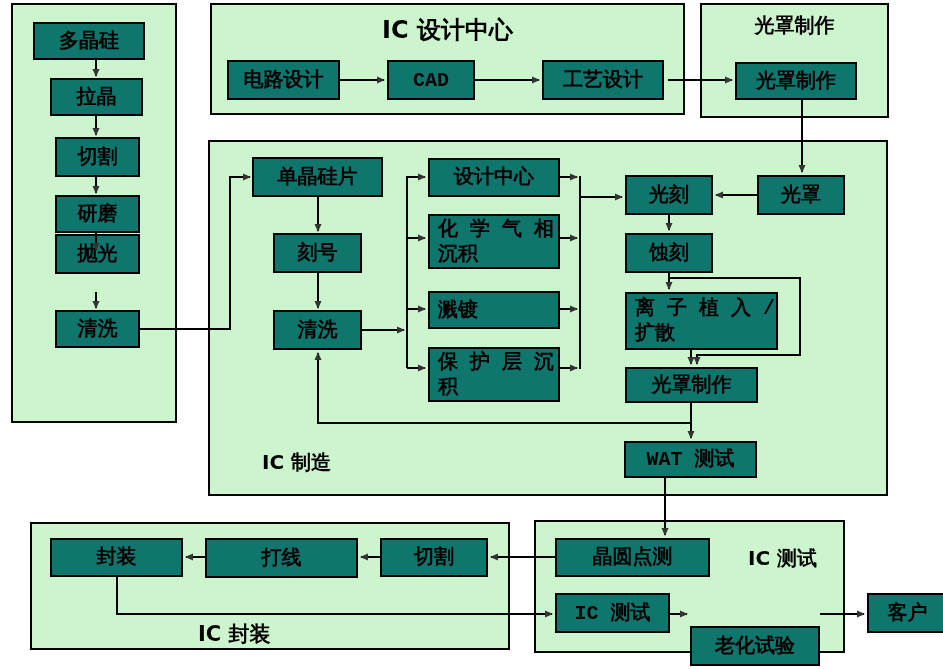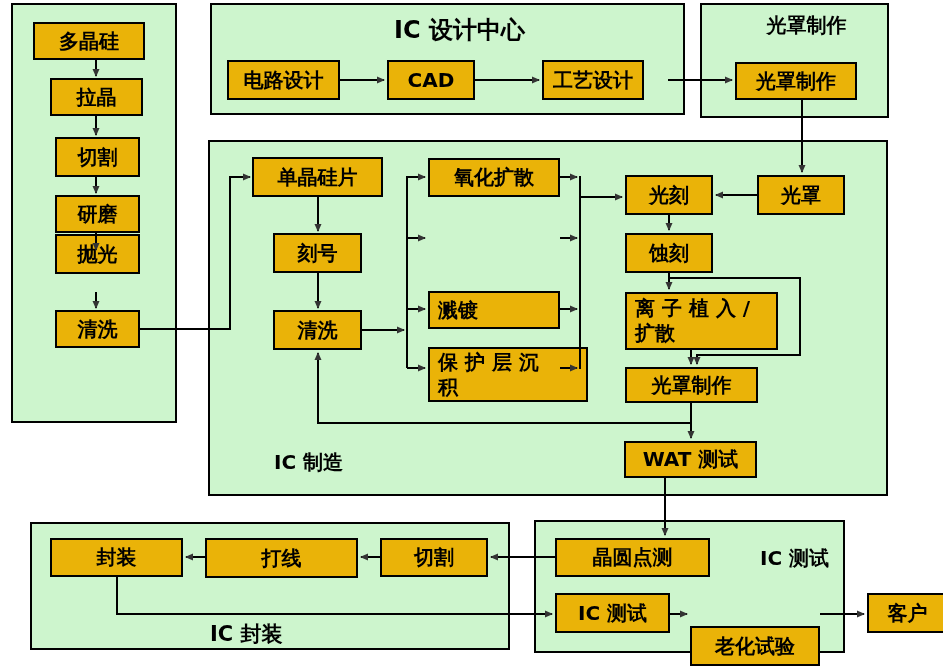--- a/index.html
+++ b/index.html
@@ -1,23 +1,23 @@
 <!DOCTYPE html>
 <html><head>
 <meta charset="utf-8">
 <style>
   html,body{margin:0;padding:0;background:#ffffff;}
   #canvas{position:relative;width:943px;height:669px;background:#ffffff;overflow:hidden;
           font-family:"DejaVu Sans","Liberation Sans",sans-serif;}
   .panel{position:absolute;background:#cdf5cd;border:2px solid #000;box-sizing:border-box;}
-  .node{position:absolute;background:#eab308;border:2px solid #000;box-sizing:border-box;
+  .node{position:absolute;background:#0f766e;border:2px solid #000;box-sizing:border-box;
         display:flex;align-items:center;justify-content:center;
-        font-size:20px;font-weight:600;color:#000;white-space:pre-line;line-height:1.25;text-align:center;}
+        font-size:20px;font-weight:600;color:#000;white-space:pre-line;line-height:1.25;text-align:center;font-family:Liberation Mono, monospace;}
   .node.ml{justify-content:flex-start;padding-left:8px;text-align:left;}
-  .ptitle{position:absolute;color:#000;font-weight:700;white-space:nowrap;margin-left:12px;}
+  .ptitle{position:absolute;color:#000;font-weight:700;white-space:nowrap;}
   .center{text-align:center;}
   svg.connectors{position:absolute;left:0;top:0;pointer-events:none;}
   svg.connectors line, svg.connectors polyline{stroke:#000;stroke-width:2;fill:none;}
 </style>
 </head>
 <body>
 
 <div id="canvas">
 
   <div class="panel" style="left:11px;top:3px;width:166px;height:420px"></div>
@@ -35,30 +35,32 @@
 
   <div class="node" style="left:33px;top:22px;width:112px;height:38px">多晶硅</div>
   <div class="node" style="left:50px;top:78px;width:93px;height:38px">拉晶</div>
   <div class="node" style="left:55px;top:137px;width:85px;height:40px">切割</div>
   <div class="node" style="left:55px;top:195px;width:85px;height:38px">研磨</div>
   <div class="node" style="left:55px;top:234px;width:85px;height:40px">抛光</div>
   <div class="node" style="left:55px;top:310px;width:85px;height:38px">清洗</div>
 
   <div class="node" style="left:227px;top:60px;width:113px;height:40px">电路设计</div>
   <div class="node" style="left:387px;top:60px;width:88px;height:40px">CAD</div>
-  <div class="node" style="left:542px;top:60px;width:102px;height:40px">工艺设计</div>
+  <div class="node" style="left:542px;top:60px;width:122px;height:40px">工艺设计</div>
 
   <div class="node" style="left:735px;top:62px;width:122px;height:38px">光罩制作</div>
 
   <div class="node" style="left:252px;top:157px;width:131px;height:40px">单晶硅片</div>
   <div class="node" style="left:273px;top:233px;width:89px;height:40px">刻号</div>
   <div class="node" style="left:273px;top:310px;width:89px;height:40px">清洗</div>
-  <div class="node" style="left:428px;top:158px;width:132px;height:39px">氧化扩散</div>
+  <div class="node" style="left:428px;top:158px;width:132px;height:39px">设计中心</div>
+  <div class="node ml" style="left:428px;top:214px;width:132px;height:55px">化 学 气 相
+沉积</div>
   <div class="node ml" style="left:428px;top:291px;width:132px;height:38px">溅镀</div>
-  <div class="node ml" style="left:428px;top:347px;width:160px;height:55px">保 护 层 沉
+  <div class="node ml" style="left:428px;top:347px;width:132px;height:55px">保 护 层 沉
 积</div>
   <div class="node" style="left:625px;top:175px;width:88px;height:40px">光刻</div>
   <div class="node" style="left:757px;top:175px;width:88px;height:40px">光罩</div>
   <div class="node" style="left:625px;top:233px;width:88px;height:40px">蚀刻</div>
   <div class="node ml" style="left:625px;top:292px;width:153px;height:58px">离 子 植 入 /
 扩散</div>
   <div class="node" style="left:625px;top:367px;width:133px;height:36px">光罩制作</div>
   <div class="node" style="left:624px;top:441px;width:133px;height:37px">WAT 测试</div>
 
   <div class="node" style="left:50px;top:538px;width:133px;height:39px">封装</div>

